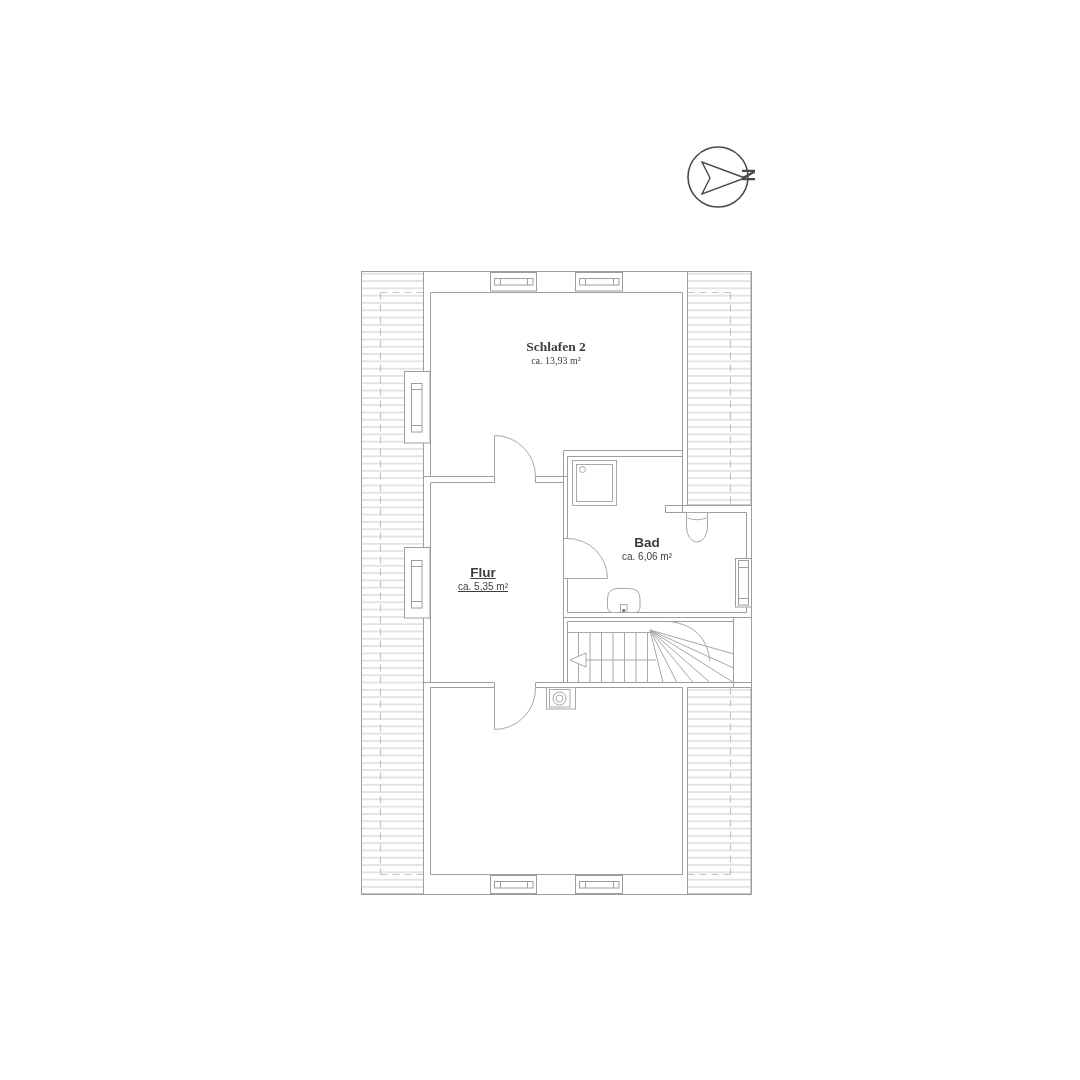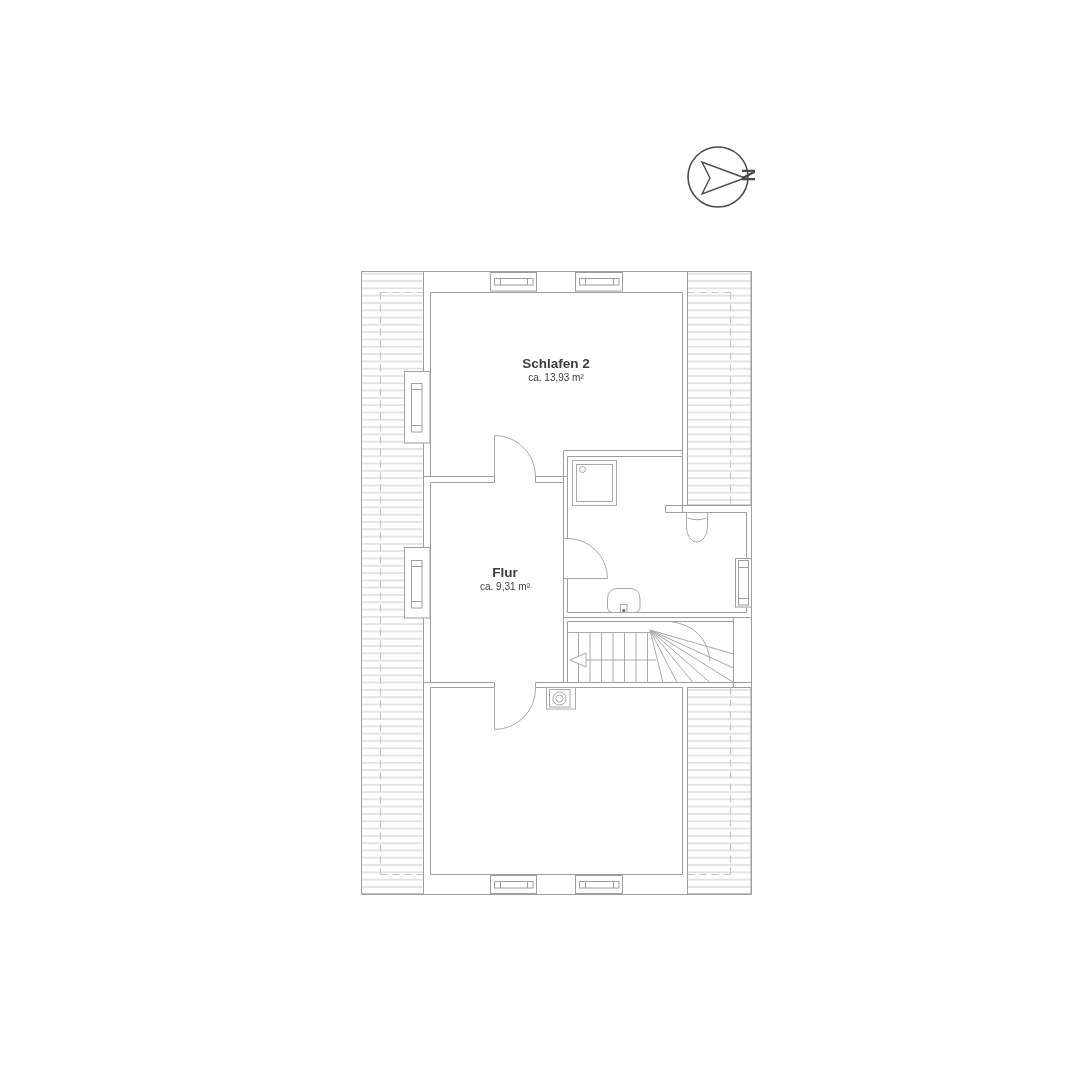--- a/index.html
+++ b/index.html
@@ -4,23 +4,23 @@
 <style>
   html,body{margin:0;padding:0;background:#ffffff;}
   .stage{position:relative;width:1080px;height:1080px;background:#ffffff;overflow:hidden;
          font-family:"Liberation Sans", sans-serif;}
   .plan-svg{position:absolute;left:0;top:0;}
   .room-label{position:absolute;width:200px;text-align:center;color:#3d3d3d;pointer-events:none;}
   .room-label .room-name{display:block;font-size:13.5px;font-weight:bold;line-height:13px;}
   .room-label .room-area{display:block;font-size:10px;font-weight:normal;line-height:13px;margin-top:1px;}
   .north-letter{position:absolute;left:741px;top:166px;font-size:18px;font-weight:600;color:#4a4a4a;
                 transform:rotate(90deg);transform-origin:center;line-height:18px;}
-  #lbl-schlafen2{left:456px;top:357px;}
+  #lbl-schlafen2{left:456px;top:340px;font-family:Liberation Serif, serif;}
   #lbl-bad{left:547px;top:536px;}
-  #lbl-flur{left:405px;top:566px;}
+  #lbl-flur{left:383px;top:566px;text-decoration:underline;}
   #lbl-schlafen3{left:456px;top:769px;}
 </style>
 </head>
 <body>
 
 <div class="stage">
 
   <svg class="plan-svg" width="1080" height="1080" viewBox="0 0 1080 1080">
     <defs>
       <pattern id="hatch" width="10" height="7.3" patternUnits="userSpaceOnUse">
@@ -211,19 +211,23 @@
     <g stroke="#4a4a4a" stroke-width="1.6" fill="none">
       <circle cx="718" cy="177" r="30"></circle>
       <path d="M745 178 L702 162 L710 178 L702 194 Z" fill="#ffffff" stroke-width="1.4"></path>
     </g>
   </svg>
 
   <div class="room-label" id="lbl-schlafen2">
     <span class="room-name">Schlafen 2</span>
     <span class="room-area">ca. 13,93 m²</span>
   </div>
+  <div class="room-label" id="lbl-bad">
+    <span class="room-name">Bad</span>
+    <span class="room-area">ca. 6,06 m²</span>
+  </div>
   <div class="room-label" id="lbl-flur">
     <span class="room-name">Flur</span>
-    <span class="room-area">ca. 9,31 m²</span>
+    <span class="room-area">ca. 5,35 m²</span>
   </div>
 
   <div class="north-letter">N</div>
 </div>
 
 </body></html>

